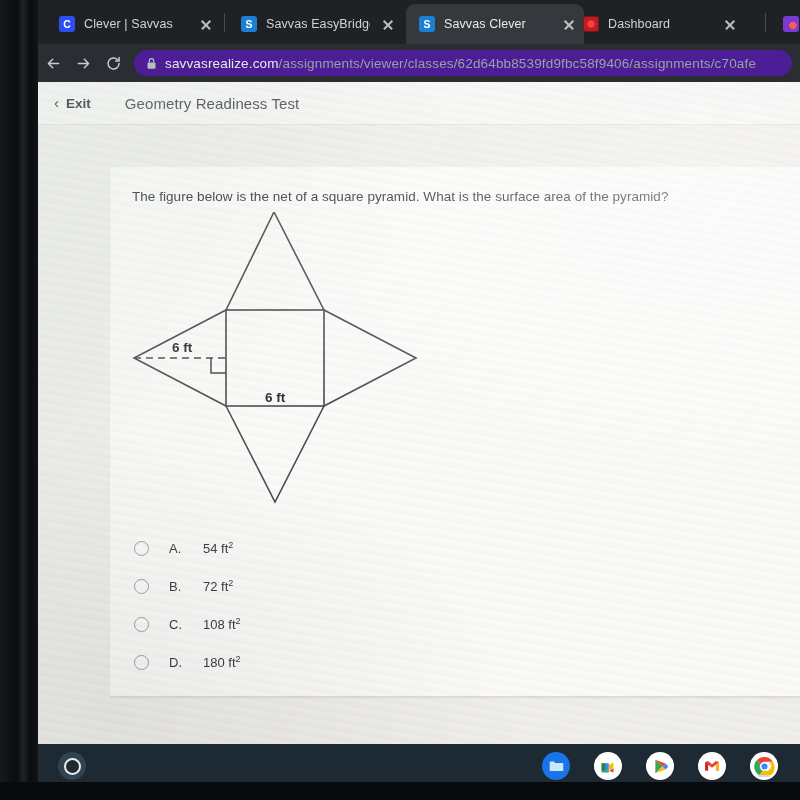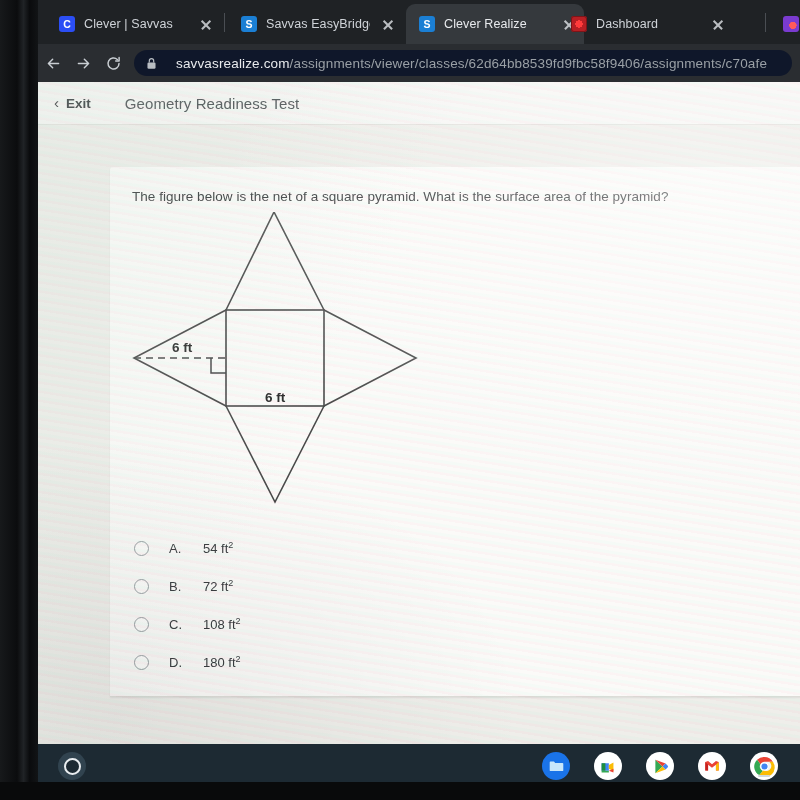--- a/index.html
+++ b/index.html
@@ -127,25 +127,25 @@
     width: 30px; height: 30px;
     display: flex; align-items: center; justify-content: center;
     color: #c9ced3;
     flex: none;
   }
   .navbtn svg { display: block; }
   .omnibox {
     flex: 1 1 auto;
     margin-left: 6px;
     height: 26px;
-    background: #0f172a;
+    background: #4c1d95;
     border-radius: 13px;
     display: flex;
     align-items: center;
-    gap: 19px;
+    gap: 8px;
     padding: 0 12px;
     overflow: hidden;
     min-width: 0;
   }
   .omnibox .lock { flex: none; color: #b9bec3; display:flex; }
   .url {
     font-size: 13.5px;
     white-space: nowrap;
     overflow: hidden;
     color: #9aa0a6;
@@ -363,25 +363,25 @@
       <div class="tab-sep" style="left:194px;"></div>
 
       <div class="tab" style="left:198px;width:175px;">
         <span class="favicon fav-savvas">S</span>
         <span class="tlabel">Savvas EasyBridge</span>
         <span class="tclose"></span>
       </div>
 
       <div class="tab active" style="left:376px;width:178px;">
         <span class="favicon fav-savvas">S</span>
-        <span class="tlabel">Clever Realize</span>
+        <span class="tlabel">Savvas Clever</span>
         <span class="tclose"></span>
       </div>
 
-      <div class="tab" style="left:528px;width:175px;">
+      <div class="tab" style="left:540px;width:175px;">
         <span class="favicon fav-dash"></span>
         <span class="tlabel">Dashboard</span>
         <span class="tclose"></span>
       </div>
       <div class="tab-sep" style="left:735px;"></div>
 
       <div class="tab" style="left:740px;width:60px;">
         <span class="favicon fav-last"></span>
 
       </div>

